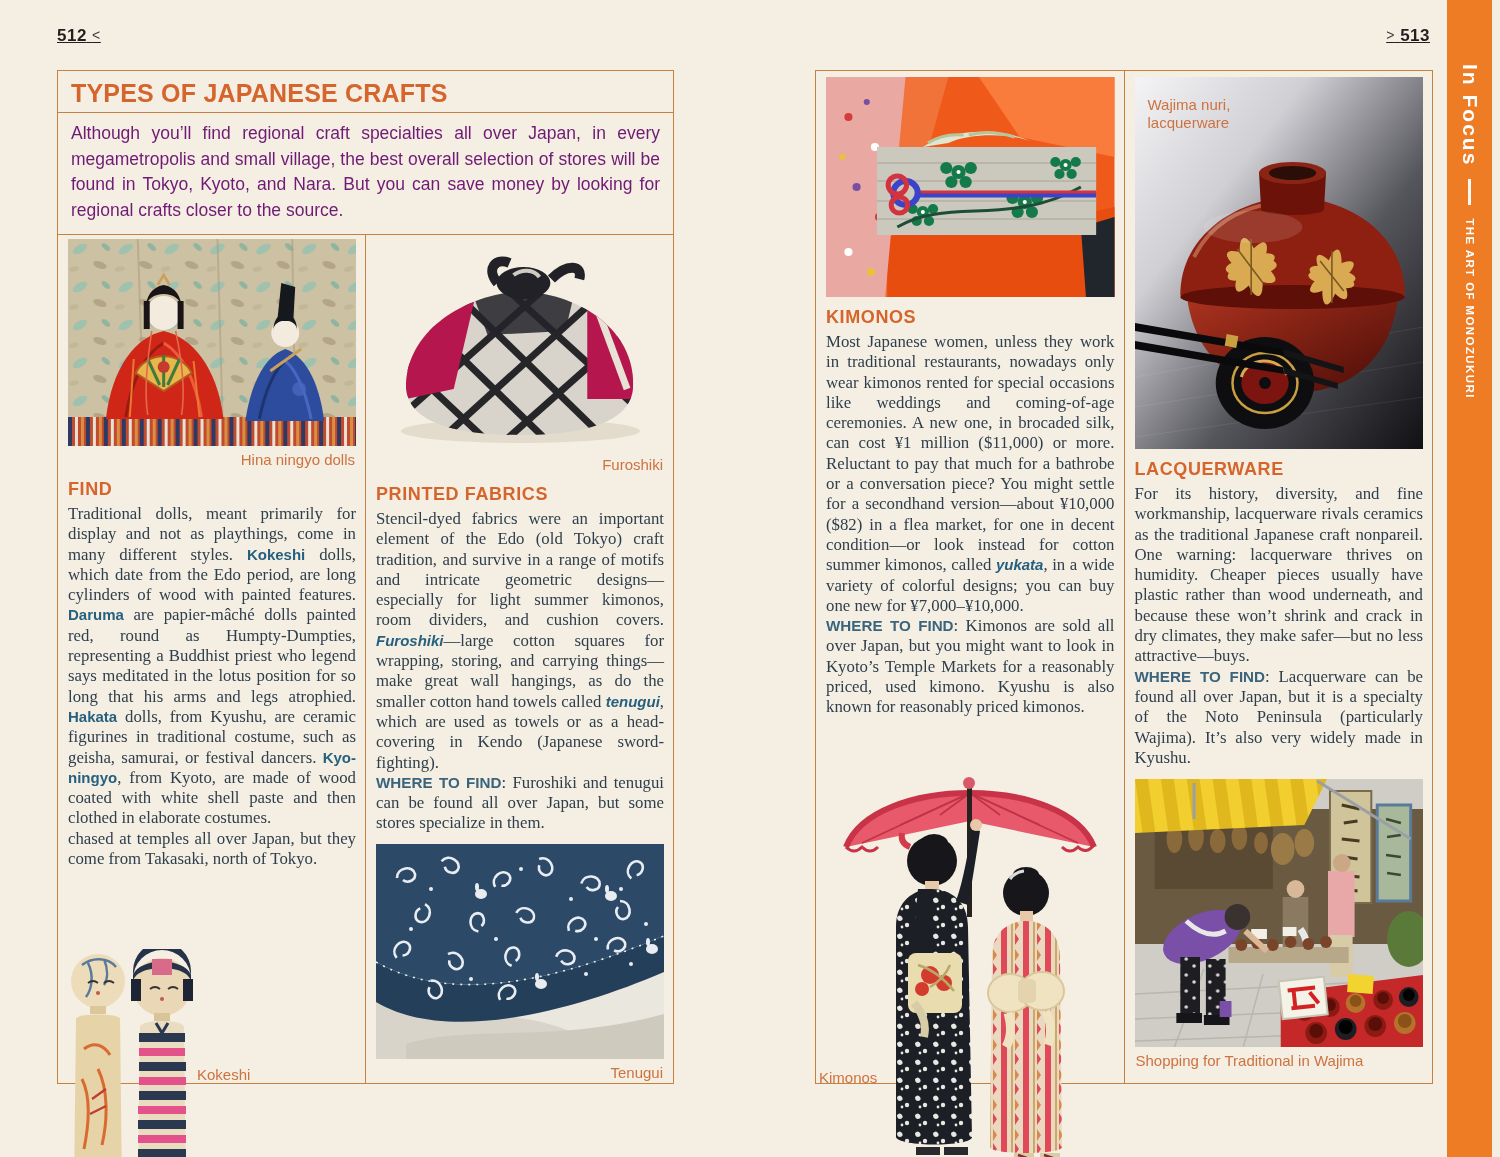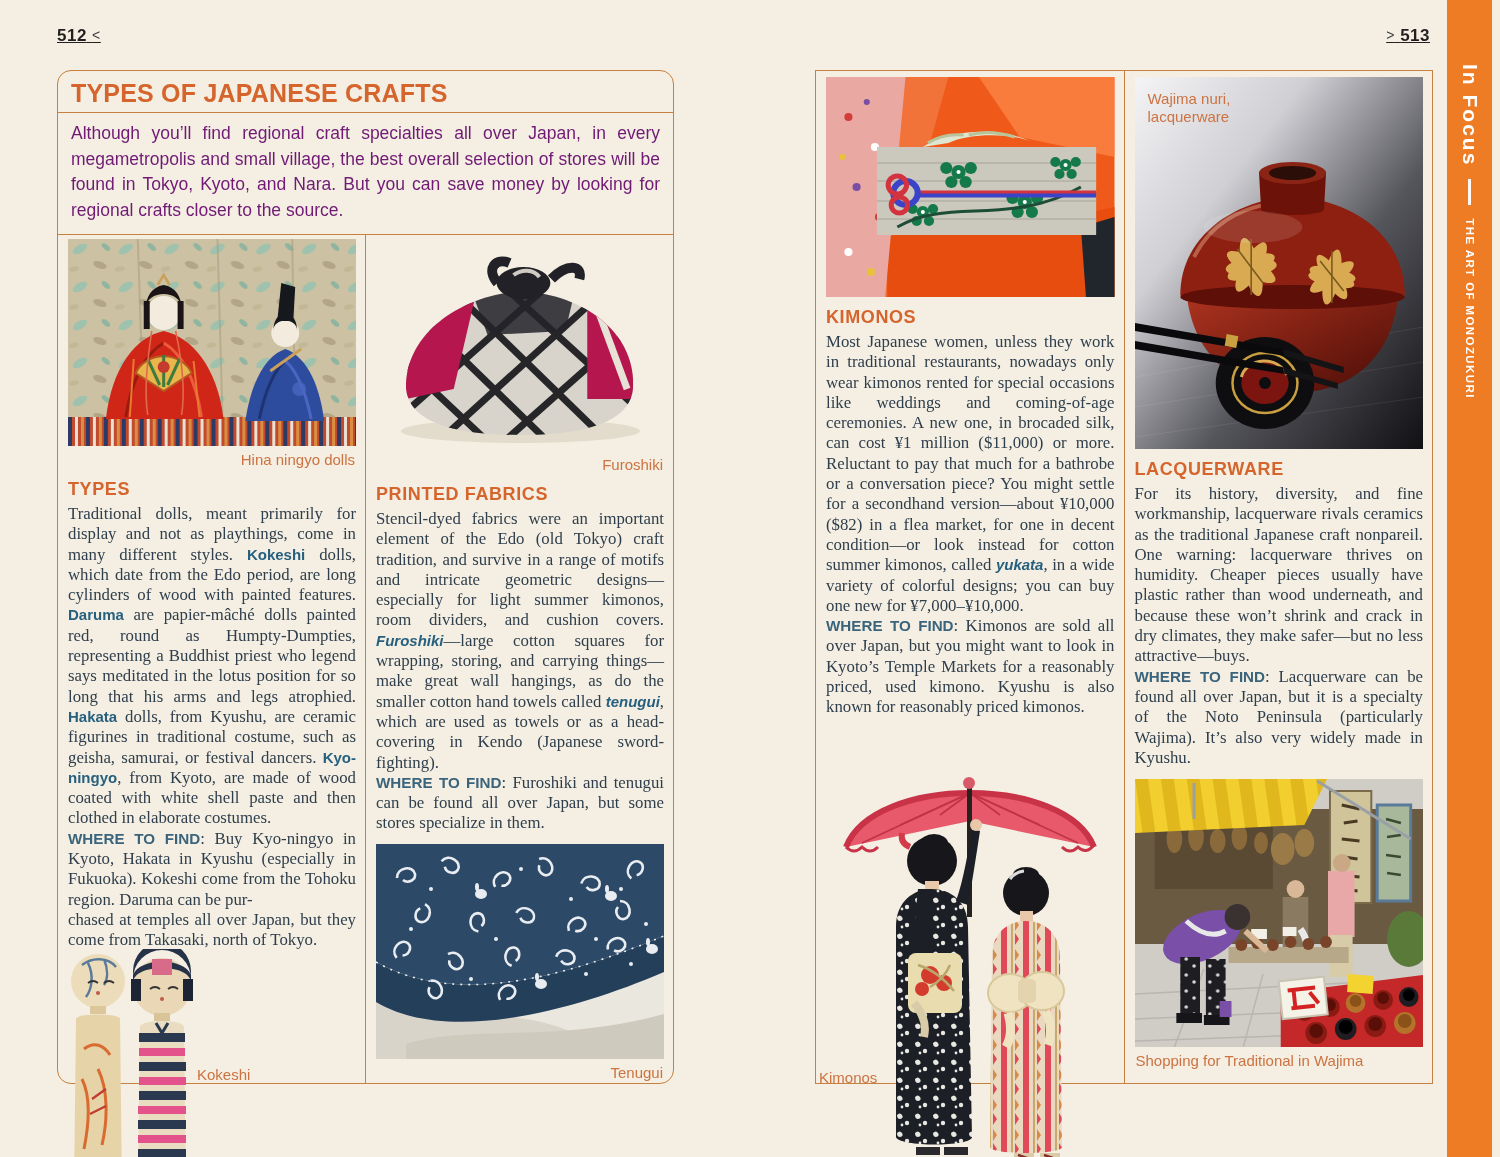--- a/index.html
+++ b/index.html
@@ -11,21 +11,21 @@
   }
   .pageno { position:absolute; top:26px; font-size:17px; font-weight:bold; color:#231f20; letter-spacing:.5px;text-decoration:underline; }
   .pageno .arrow { font-weight:normal; font-size:14px; color:#3c3c3c; position:relative; top:-1px; }
   .pageno-left { left:57px; }
   .pageno-right { right:70px; }
 
   .pagebox {
     position:absolute; top:70px; height:1014px;
     border:1.5px solid #c6803f;
   }
-  .left-page  { left:57px;  width:617px; display:flex; flex-direction:column;border-radius:14px; }
+  .left-page  { left:57px;  width:617px; display:flex; flex-direction:column; }
   .right-page { left:815px; width:618px; }
 
   .titlebar {
     height:42px; line-height:45px; border-bottom:1.5px solid #c6803f;
     padding-left:13px; font-size:25px; font-weight:bold; color:#d5652c; letter-spacing:.2px;
   }
   .intro {
     padding:8px 13px 11px; border-bottom:1.5px solid #c6803f;
     color:#701a75; font-size:17.5px; line-height:25.5px; text-align:justify;
   }
@@ -48,21 +48,21 @@
   .kw  { font-family:"Liberation Sans", sans-serif; font-weight:bold; font-size:15px; color:#27607f; }
   .kwi { font-family:"Liberation Sans", sans-serif; font-weight:bold; font-style:italic; font-size:15px; color:#27607f; }
   .find2 { margin-left:132px; margin-top:0; width:auto; }
 
   .kokeshi-art { position:absolute; left:6px; top:878px; width:132px; height:258px; z-index:3; }
   .kokeshi-cap { position:absolute; left:138px; top:990px; z-index:3; }
   .women-art { position:absolute; left:6px; top:680px; width:300px; height:410px; z-index:3; }
   .kimonos-cap { position:absolute; left:2px; top:993px; z-index:4; }
 
   .lacq-wrap { position:relative; }
-  .lacq-cap { position:absolute; top:8px; left:12px; width:110px; z-index:2; }
+  .lacq-cap { position:absolute; top:14px; left:12px; width:110px; z-index:2; }
 
   .sidebar {
     position:absolute; left:1447px; top:0; width:45px; height:1157px;
     background:#ee7c25; display:flex; justify-content:center;
   }
   .sidebar-text {
     writing-mode:vertical-rl; text-orientation:mixed;
     margin-top:64px; color:#ffffff; white-space:nowrap;
   }
   .tab-main { font-size:21px; font-weight:bold; letter-spacing:2px; }
@@ -116,23 +116,22 @@
         <path d="M80,120 L92,146 M96,116 L96,148 M112,120 L100,146" stroke="#3f7a3f" stroke-width="3"></path>
         <circle cx="96" cy="128" r="6" fill="#c23b2c"></circle>
         <circle cx="96" cy="74" r="17" fill="#f4ebdf"></circle>
         <path d="M78,70 C78,50 114,50 114,70 C114,58 108,48 96,46 C84,48 78,58 78,70 Z" fill="#1a1416"></path>
         <rect x="76" y="62" width="6" height="28" fill="#1a1416"></rect>
         <rect x="110" y="62" width="6" height="28" fill="#1a1416"></rect>
         <path d="M90,46 L96,36 L102,46" stroke="#caa05a" stroke-width="2.5" fill="none"></path>
         <path d="M84,92 C80,120 76,150 80,176 M108,92 C114,120 118,150 114,176" stroke="#e06a4a" stroke-width="1.6" fill="none"></path>
       </svg>
       <div class="caption r">Hina ningyo dolls</div>
-      <div class="sec-h">TYPES</div>
+      <div class="sec-h">FIND</div>
       <p class="body"><span>Traditional dolls, meant primarily for display and not as playthings, come in many different styles. </span><span class="kw">Kokeshi</span><span> dolls, which date from the Edo period, are long cylinders of wood with painted features. </span><span class="kw">Daruma</span><span> are papier-mâché dolls painted red, round as Humpty-Dumpties, representing a Buddhist priest who legend says meditated in the lotus position for so long that his arms and legs atrophied. </span><span class="kw">Hakata</span><span> dolls, from Kyushu, are ceramic figurines in traditional costume, such as geisha, samurai, or festival dancers. </span><span class="kw">Kyo-ningyo</span><span>, from Kyoto, are made of wood coated with white shell paste and then clothed in elaborate costumes.</span></p>
-      <p class="body find"><span class="find-label">WHERE TO FIND</span><span>: Buy Kyo-ningyo in Kyoto, Hakata in Kyushu (especially in Fukuoka). Kokeshi come from the Tohoku region. Daruma can be pur-</span></p>
       <p class="body find2">chased at temples all over Japan, but they come from Takasaki, north of Tokyo.</p>
     </div>
 
     <div class="col">
       <svg class="photo" viewBox="0 0 289 212" width="289" height="212" preserveAspectRatio="none">
         <defs>
           <clipPath id="bundle">
             <path d="M30,148 C30,92 88,56 146,52 C210,56 260,94 258,148 C256,184 208,196 144,196 C80,196 32,184 30,148 Z"></path>
           </clipPath>
         </defs>

